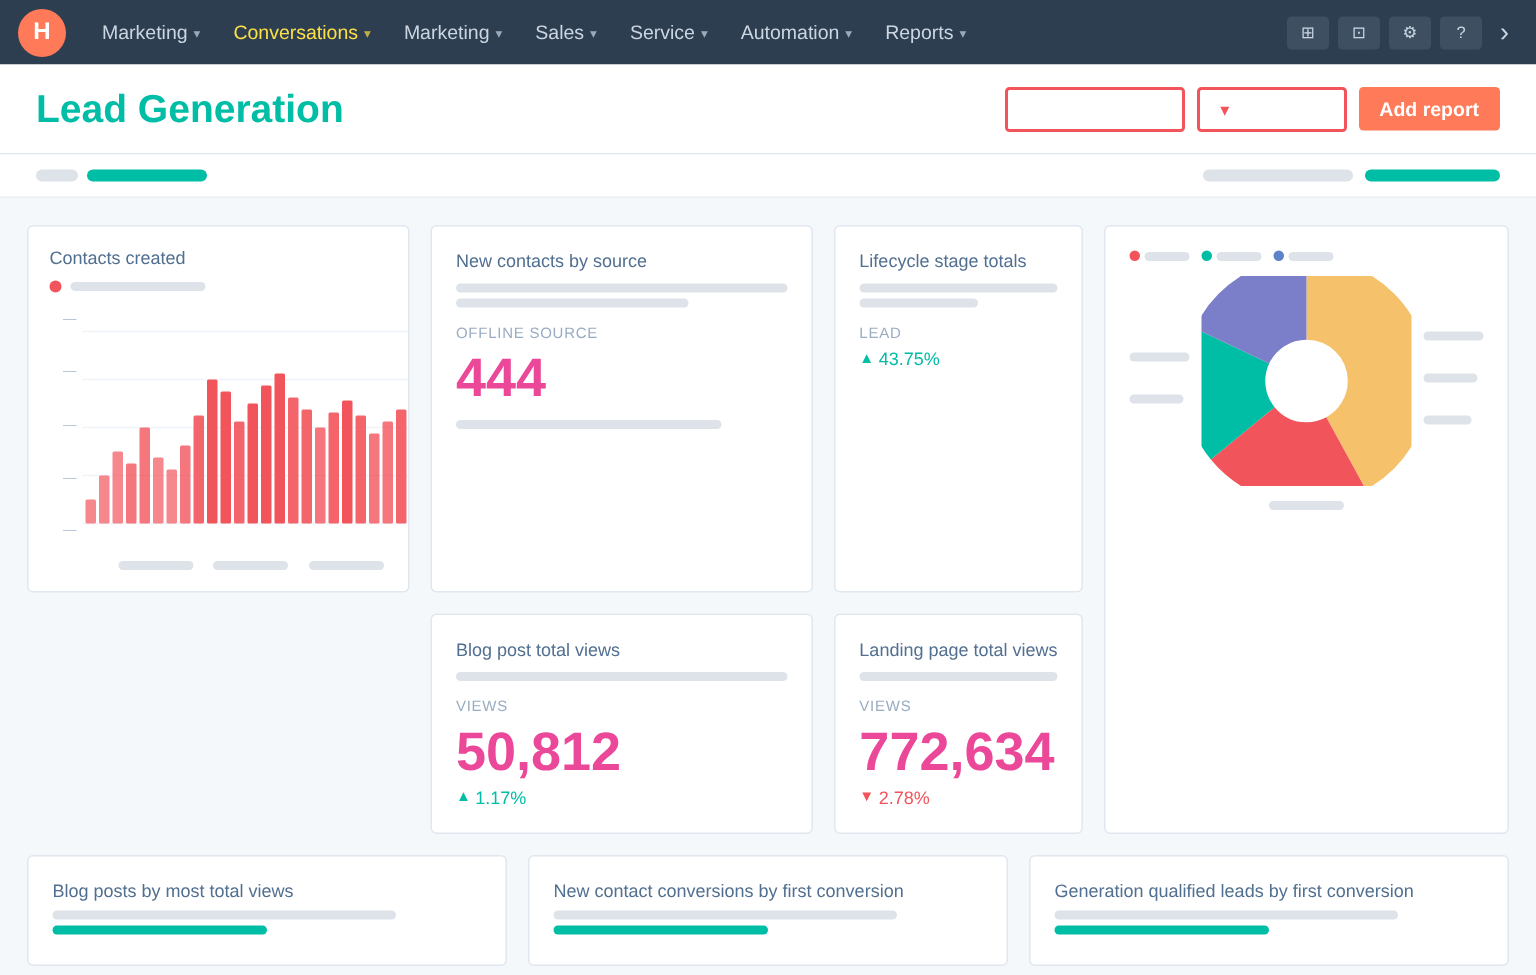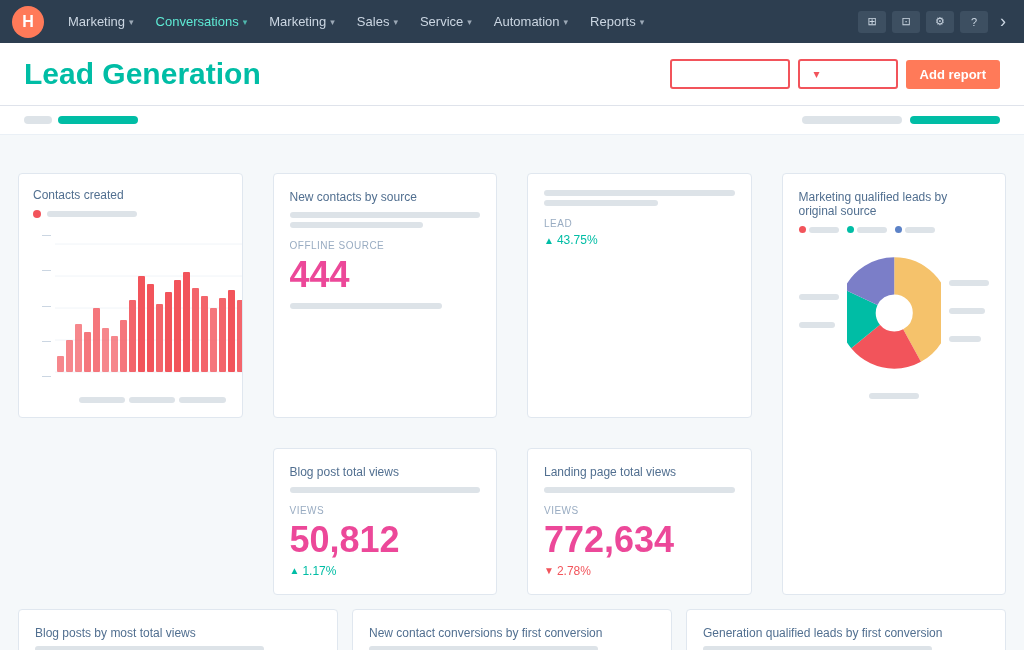--- a/index.html
+++ b/index.html
@@ -26,21 +26,21 @@
     .nav-items { display: flex; align-items: center; gap: 2px; flex: 1; }
     .nav-item {
       color: #cbd6e2;
       padding: 6px 10px;
       font-size: 13px;
       cursor: pointer;
       border-radius: 3px;
       display: flex; align-items: center; gap: 4px;
       white-space: nowrap;
     }
-    .nav-item.active { color: #5eead4; }
+    .nav-item.active { color: #fde047; }
     .nav-arrow { font-size: 9px; opacity: 0.7; }
     .nav-right { display: flex; align-items: center; gap: 6px; margin-left: auto; }
     .nav-icon-box {
       width: 28px; height: 22px;
       background: #3d4f61;
       border-radius: 3px;
       display: flex; align-items: center; justify-content: center;
     }
     .nav-icon-box span { color: #cbd6e2; font-size: 11px; }
     .nav-more { color: #cbd6e2; font-size: 18px; padding: 0 6px; cursor: pointer; }
@@ -48,21 +48,21 @@
     
     .page-header {
       background: white;
       padding: 14px 24px 14px 24px;
       border-bottom: 1px solid #dfe3eb;
       display: flex;
       align-items: center;
       justify-content: space-between;
     }
     .page-title {
-      font-size: 30px;
+      font-size: 26px;
       font-weight: 700;
       color: #00bda5;
     }
     .header-actions { display: flex; align-items: center; gap: 8px; }
     .btn-outline-red {
       border: 2px solid #f2545b;
       background: transparent;
       color: #f2545b;
       padding: 6px 14px;
       border-radius: 3px;
@@ -106,23 +106,22 @@
     .pill-teal { background: #00bda5; border-radius: 8px; height: 8px; }
 
     
     .main-content {
       padding: 18px 18px;
     }
 
     
     .dashboard-grid {
       display: grid;
-      grid-template-columns: 1fr 1fr 1fr 1fr;
-      gap: 30px;
-      margin-top: 20px;
+      grid-template-columns: 1fr 1fr;
+      gap: 14px;
     }
 
     .card {
       background: white;
       border-radius: 4px;
       border: 1px solid #e0e7ef;
       padding: 16px;
       overflow: hidden;
     }
 
@@ -359,33 +358,33 @@
         <div class="stub-bar" style="width:70%;"></div>
       </div>
       <div class="card-subtitle">OFFLINE SOURCE</div>
       <div class="card-value">444</div>
       <div style="margin-top:8px;">
         <div class="stub-bar" style="width:80%;"></div>
       </div>
     </div>
 
     <div class="card" style="grid-column:3; grid-row:1;">
+      <div class="card-title">Lifecycle stage totals</div>
       <div style="margin-bottom:12px;">
         <div class="stub-bar" style="width:100%;"></div>
         <div class="stub-bar" style="width:60%;"></div>
       </div>
       <div class="card-subtitle">LEAD</div>
       <div class="card-change up">
         <span class="triangle-up">▲</span>
         <span>43.75%</span>
       </div>
     </div>
 
     <div class="card" style="grid-column:4; grid-row:1/3;">
-      <div class="card-title">Marketing qualified leads by original source</div>
 
       <div style="display:flex; gap:8px; margin-bottom:10px; flex-wrap:wrap;">
         <div style="display:flex;align-items:center;gap:3px;">
           <div style="width:7px;height:7px;border-radius:50%;background:#f2545b;"></div>
           <div class="stub-bar" style="width:30px;margin:0;"></div>
         </div>
         <div style="display:flex;align-items:center;gap:3px;">
           <div style="width:7px;height:7px;border-radius:50%;background:#00bda5;"></div>
           <div class="stub-bar" style="width:30px;margin:0;"></div>
         </div>

